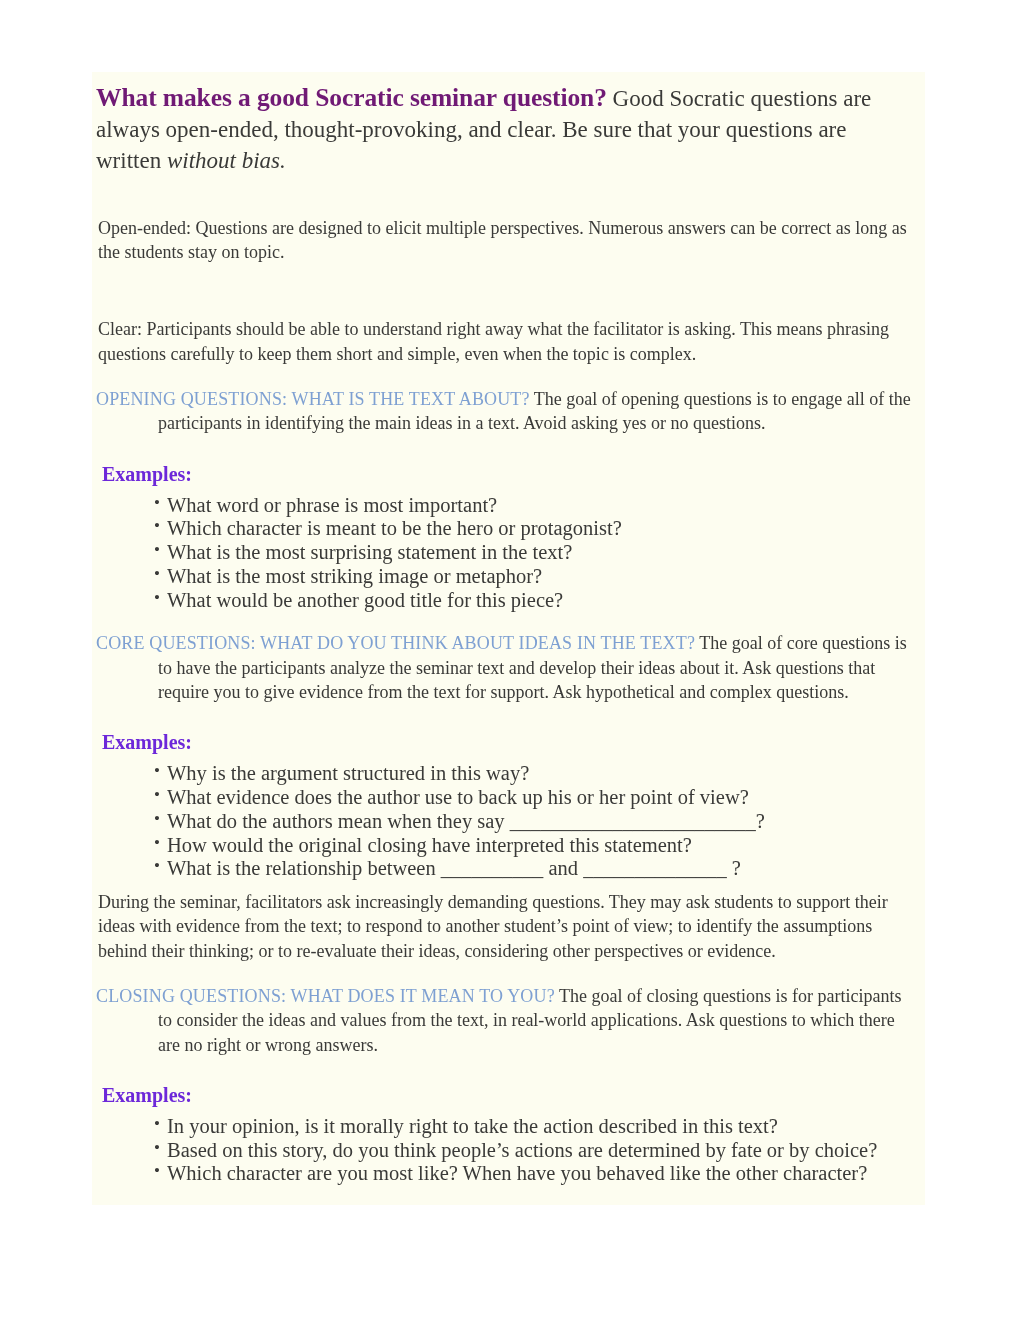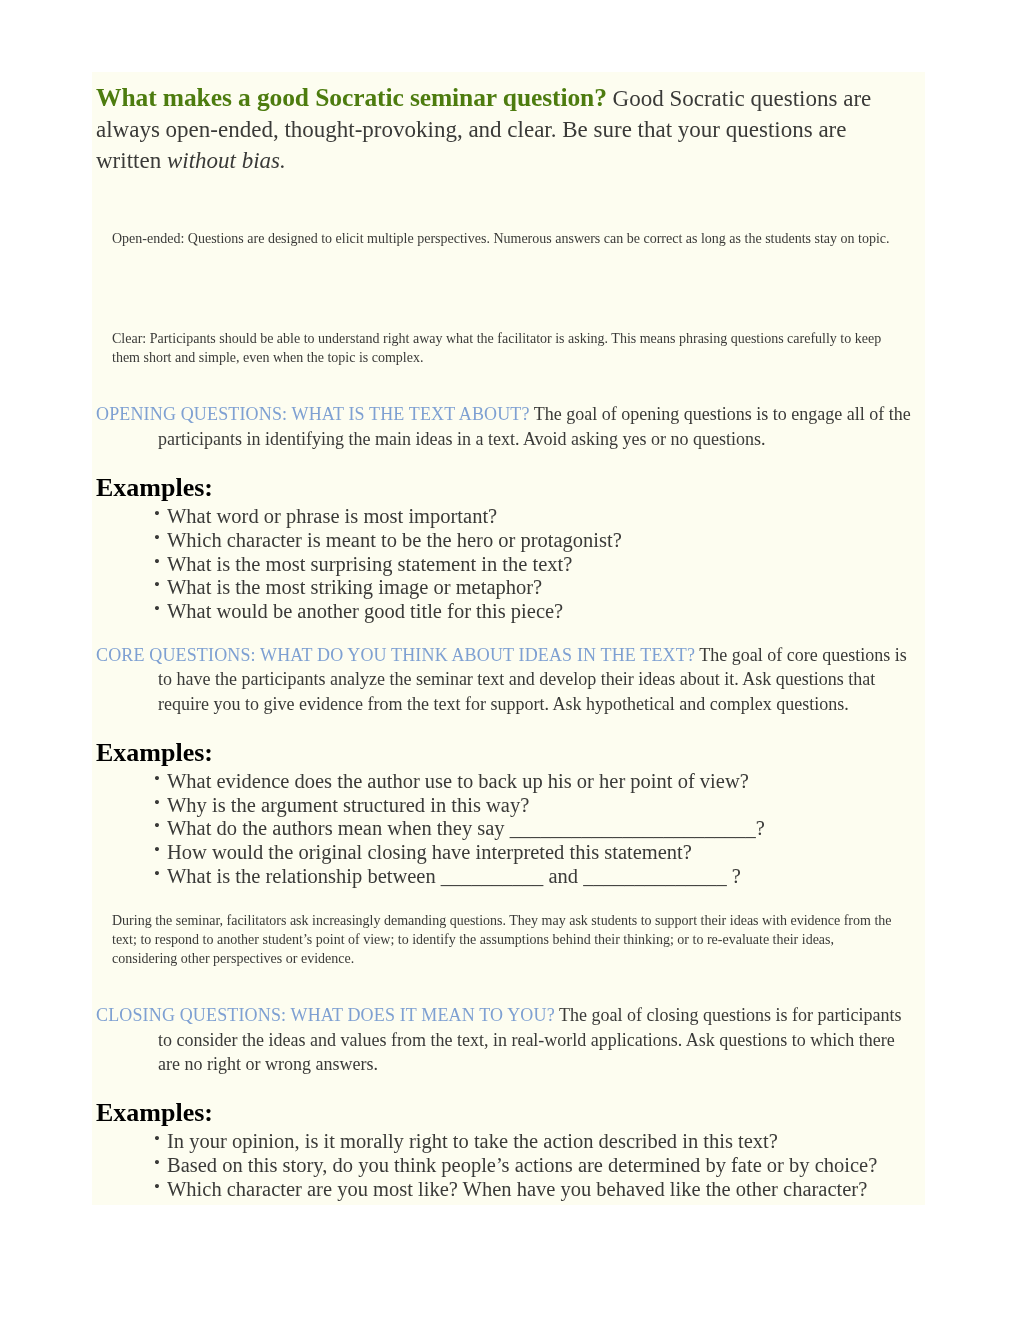--- a/index.html
+++ b/index.html
@@ -35,36 +35,36 @@
   
   .title-para {
     margin: 0;
     padding: 9px 6px 0 2px;
     font-size: 20.5px;
     line-height: 1.34;
   }
   .doc-title {
     font-size: 25.5px;
     font-weight: bold;
-    color: #4d7c0f;
+    color: #701a75;
     letter-spacing: -0.1px;
   }
   .title-rest {
     font-size: 23px;
     color: #3a3a38;
   }
   .title-italic {
     font-style: italic;
   }
 
   
   .body-para {
-    margin: 16px;
+    margin: 2px;
     padding: 0 6px 0 2px;
-    font-size: 14px;
+    font-size: 18px;
     line-height: 1.35;
     color: #3a3a38;
   }
 
   .spacer-lg { height: 37px; }
   .spacer-md { height: 19px; }
   .spacer-sm { height: 12px; }
   .spacer-xs { height: 7px; }
 
   
@@ -79,25 +79,25 @@
   .section-head {
     color: #7ea0d2;
     letter-spacing: 0.15px;
   }
   .section-body {
     color: #3a3a38;
   }
 
   
   .examples-label {
-    margin: 0;
+    margin: 6px;
     padding: 0 0 0 2px;
-    font-size: 26px;
+    font-size: 20px;
     font-weight: bold;
-    color: #000000;
+    color: #6d28d9;
     line-height: 1.35;
   }
 
   
   ul.example-list {
     margin: 0;
     padding: 0 0 0 60px;
     list-style: none;
   }
   ul.example-list li {
@@ -160,22 +160,22 @@
 
     <p class="section-block">
       <span class="section-head">CORE QUESTIONS: WHAT DO YOU THINK ABOUT IDEAS IN THE TEXT?</span><span class="section-body"> The goal of core questions is to have the participants analyze the seminar text and develop their ideas about it. Ask questions that require you to give evidence from the text for support. Ask hypothetical and complex questions.</span>
     </p>
 
     <div class="spacer-md"></div>
 
     <p class="examples-label">Examples:</p>
 
     <ul class="example-list">
+      <li>Why is the argument structured in this way?</li>
       <li>What evidence does the author use to back up his or her point of view?</li>
-      <li>Why is the argument structured in this way?</li>
       <li>What do the authors mean when they say ________________________?</li>
       <li>How would the original closing have interpreted this statement?</li>
       <li>What is the relationship between __________ and ______________ ?</li>
     </ul>
 
     <div class="spacer-xs"></div>
 
     <p class="body-para">During the seminar, facilitators ask increasingly demanding questions. They may ask students to support their ideas with evidence from the text; to respond to another student’s point of view; to identify the assumptions behind their thinking; or to re-evaluate their ideas, considering other perspectives or evidence.</p>
 
     <div class="spacer-md"></div>

